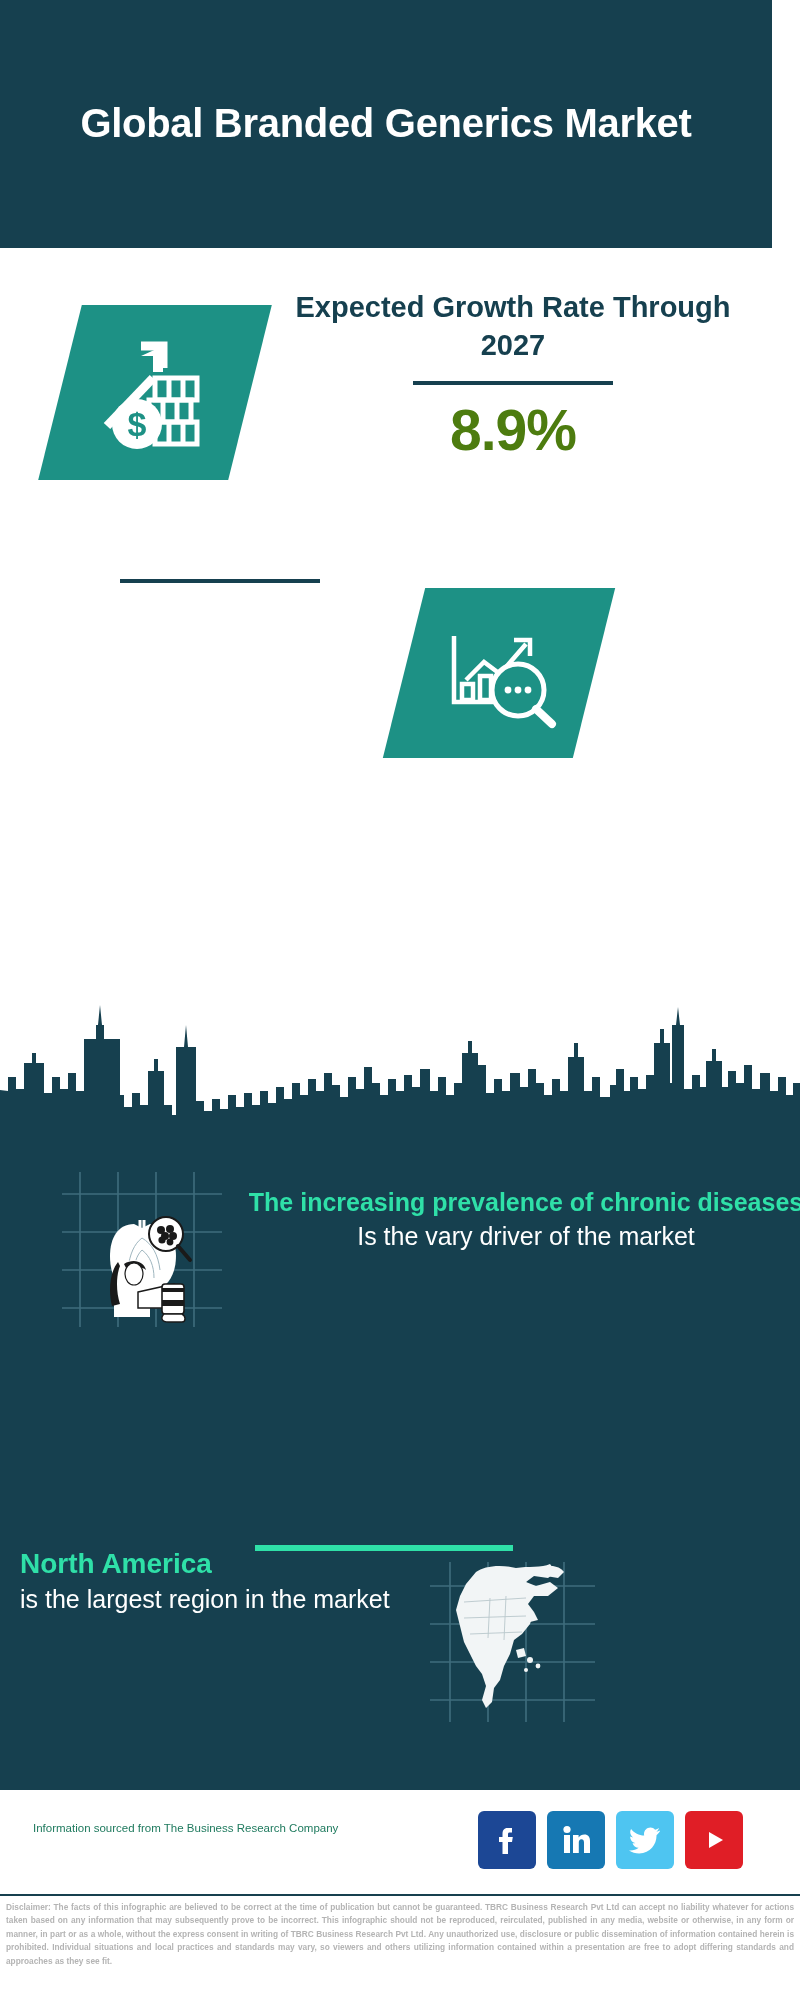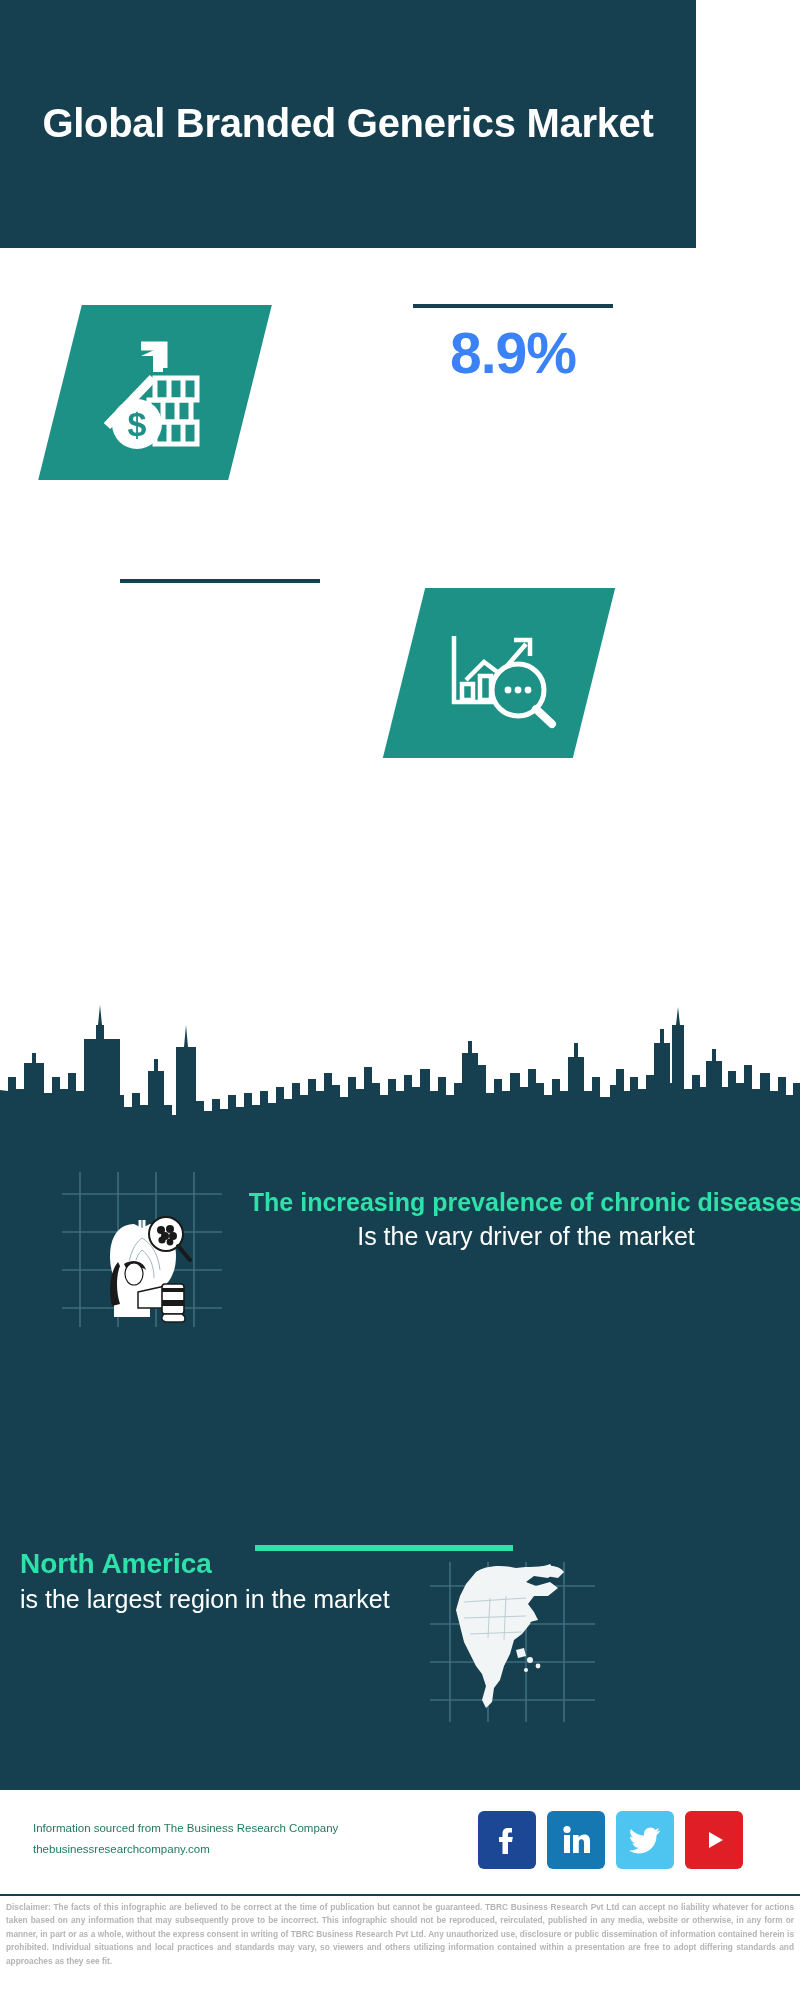--- a/index.html
+++ b/index.html
@@ -5,21 +5,21 @@
   * { margin:0; padding:0; box-sizing:border-box; }
   html,body { background:#ffffff; }
   body {
     width:800px; height:2000px; position:relative; overflow:hidden;
     font-family:"Liberation Sans", sans-serif;
     background:#ffffff;
   }
 
   
   .header {
-    position:absolute; left:0; top:0; width:696px; height:248px;
+    position:absolute; left:0; top:0; width:772px; height:248px;
     background:#16404f;
     display:flex; align-items:center; justify-content:center;
   }
   .header-title {
     color:#ffffff; font-size:40px; font-weight:bold; line-height:1.18;
     text-align:center; letter-spacing:-0.3px; width:660px;
   }
 
   
   .white-zone {
@@ -41,21 +41,21 @@
     position:absolute; left:278px; top:288px; width:470px;
     text-align:center;
   }
   .stat-heading {
     color:#16404f; font-size:29px; font-weight:bold; line-height:1.32;
   }
   .rule-dark {
     width:200px; height:4px; background:#16404f; margin:16px auto 0 auto;
   }
   .stat-value {
-    color:#3b82f6; font-size:57px; font-weight:bold; line-height:1.1;
+    color:#4d7c0f; font-size:57px; font-weight:bold; line-height:1.1;
     margin-top:14px; letter-spacing:-1px;
   }
 
   
   .stat2-text {
     position:absolute; left:20px; top:563px; width:400px;
     text-align:center;
   }
   .stat2-shape {
     position:absolute; left:404px; top:588px; width:190px; height:170px;
@@ -160,20 +160,21 @@
       <line x1="70" y1="68" x2="70" y2="90"></line>
       <line x1="84" y1="68" x2="84" y2="90"></line>
       <line x1="76" y1="90" x2="76" y2="112"></line>
       <line x1="90" y1="90" x2="90" y2="112"></line>
     </g>
     <circle cx="44" cy="92" r="25" fill="#ffffff"></circle>
     <text x="44" y="104" font-family="Liberation Sans, sans-serif" font-size="34" font-weight="bold" fill="#1d9185" text-anchor="middle">$</text>
   </svg>
 </div>
 <div class="stat1-text">
+  <div class="stat-heading">Expected Growth Rate Through 2027</div>
   <div class="rule-dark"></div>
   <div class="stat-value">8.9%</div>
 </div>
 
 <div class="stat2-text">
   <div class="rule-dark"></div>
 </div>
 <div class="stat2-shape"></div>
 <div class="stat2-icon">
   <svg width="122" height="112" viewBox="0 0 122 112" aria-hidden="true">
@@ -291,21 +292,20 @@
       <path d="M40 72 L92 70"></path>
       <path d="M60 36 L58 76"></path>
       <path d="M76 34 L74 78"></path>
     </g>
   </svg>
 </div>
 
 <div class="footer"></div>
 <div class="footer-src">
   <div>Information sourced from The Business Research Company</div>
-  <div>thebusinessresearchcompany.com</div>
 </div>
 <div class="social-row">
   <div class="soc soc-fb">
     <svg width="34" height="34" viewBox="0 0 34 34" aria-hidden="true">
       <path d="M22 5 L17.5 5 C14 5 12.5 7.5 12.5 11 L12.5 14 L9 14 L9 19 L12.5 19 L12.5 31 L18 31 L18 19 L22 19 L22.8 14 L18 14 L18 11.4 C18 10 18.4 9.4 19.8 9.4 L22 9.4 Z" fill="#ffffff"></path>
     </svg>
   </div>
   <div class="soc soc-li">
     <svg width="34" height="34" viewBox="0 0 34 34" aria-hidden="true">
       <rect x="5" y="12" width="6" height="18" fill="#ffffff"></rect>

